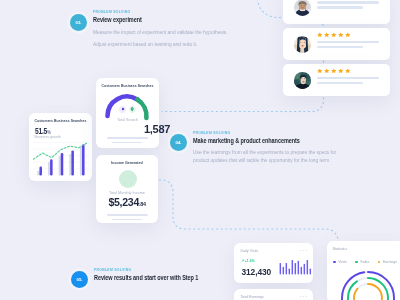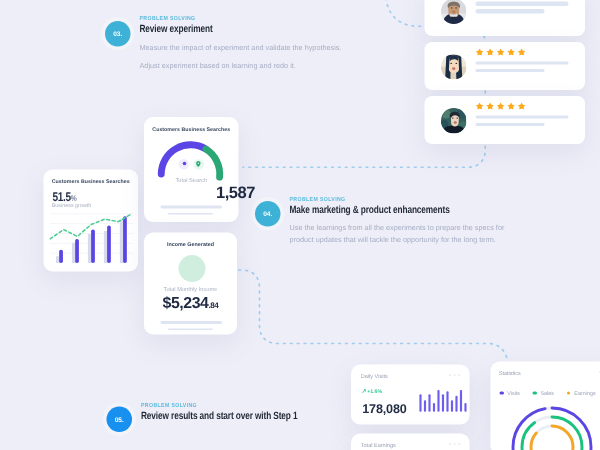--- a/index.html
+++ b/index.html
@@ -257,21 +257,21 @@
       <div class="tline tl2"></div>
     </div>
   </div>
 
   <div class="abs card" style="left:234px;top:243px;width:79px;height:40px;">
     <div class="dv-title">Daily Visits</div>
     <div class="dots-icon">···</div>
     <div class="dv-delta">
       <span class="dv-arrow">↗</span><span>+1.6%</span>
     </div>
-    <div class="dv-value">178,080</div>
+    <div class="dv-value">312,430</div>
     <svg class="dv-chart" viewBox="0 0 33 17" width="33" height="17">
         <rect x="0.60" y="4.88" width="1.45" height="11.63" rx="0.65" fill="#6c5ff0"></rect>
         <rect x="3.60" y="8.75" width="1.45" height="7.75" rx="0.65" fill="#6c5ff0"></rect>
         <rect x="6.60" y="4.88" width="1.45" height="11.63" rx="0.65" fill="#6c5ff0"></rect>
         <rect x="9.60" y="10.61" width="1.45" height="5.89" rx="0.65" fill="#6c5ff0"></rect>
         <rect x="12.60" y="1.93" width="1.45" height="14.57" rx="0.65" fill="#6c5ff0"></rect>
         <rect x="15.60" y="4.88" width="1.45" height="11.63" rx="0.65" fill="#6c5ff0"></rect>
         <rect x="18.60" y="2.86" width="1.45" height="13.64" rx="0.65" fill="#6c5ff0"></rect>
         <rect x="21.60" y="8.75" width="1.45" height="7.75" rx="0.65" fill="#6c5ff0"></rect>
         <rect x="24.60" y="5.81" width="1.45" height="10.69" rx="0.65" fill="#6c5ff0"></rect>

